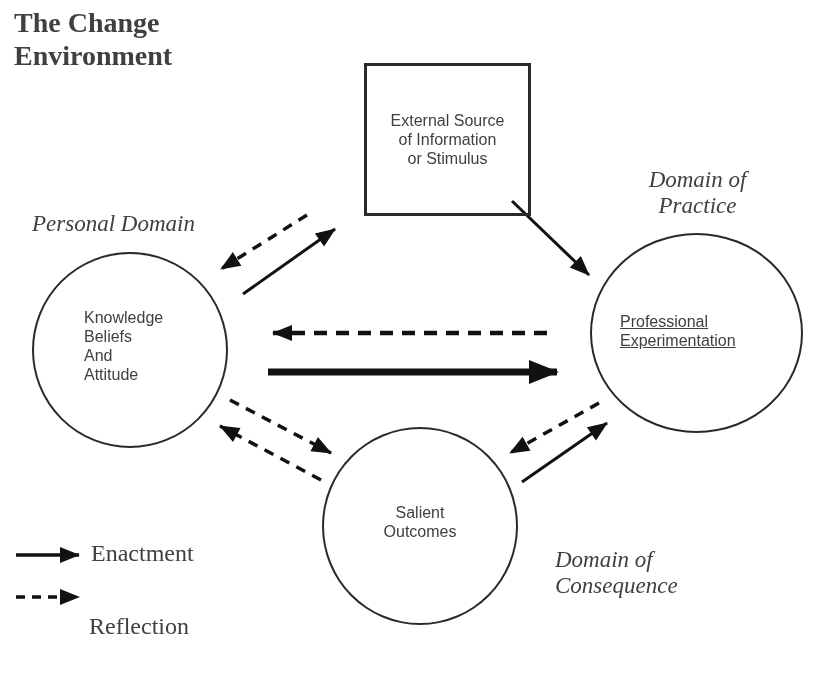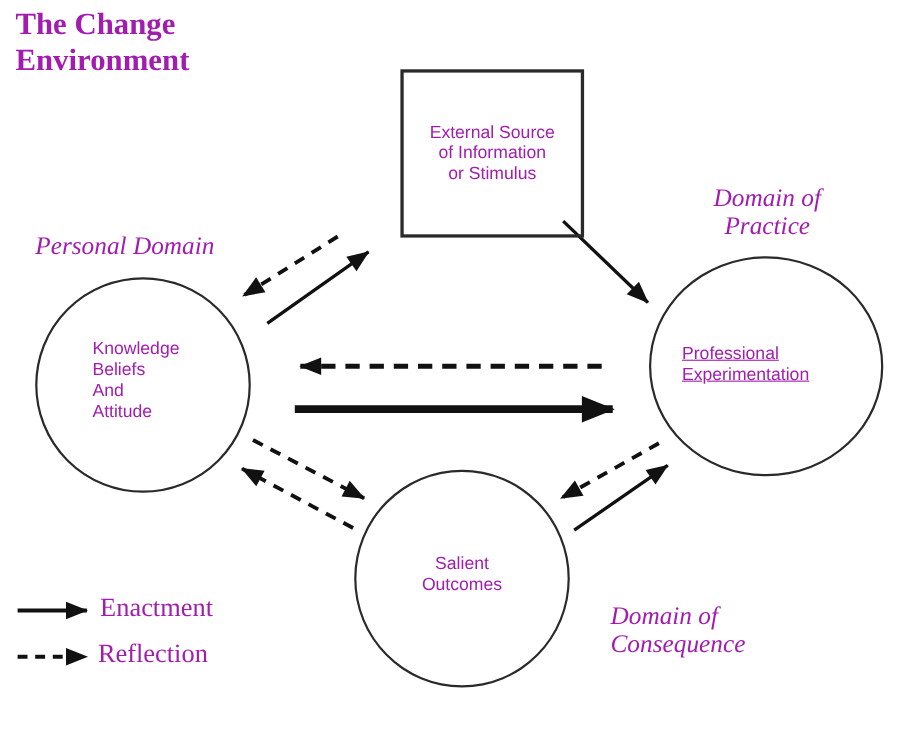--- a/index.html
+++ b/index.html
@@ -1,21 +1,21 @@
 <!DOCTYPE html>
 <html><head>
 <meta charset="utf-8">
 <style>
   html, body { margin: 0; padding: 0; background: #ffffff; }
   .canvas {
     position: relative;
     width: 830px;
     height: 670px;
     background: #ffffff;
-    color: #a21caf;
+    color: #404040;
     font-family: "Liberation Serif", serif;
     overflow: hidden;
   }
   .abs { position: absolute; }
   .layer { position: absolute; left: 0; top: 0; pointer-events: none; }
 
   .title {
     left: 14px; top: 6px;
     font-size: 28px; font-weight: bold;
     line-height: 33px;
@@ -105,15 +105,15 @@
 
   <div class="abs node-shape circle" style="left:590px; top:233px; width:213px; height:200px;"></div>
   <div class="abs node-text" style="left:620px; top:312px;text-decoration:underline;">Professional
 Experimentation</div>
 
   <div class="abs node-shape circle" style="left:322px; top:427px; width:196px; height:198px;"></div>
   <div class="abs node-text center" style="left:322px; top:503px; width:196px;">Salient
 Outcomes</div>
 
   <div class="abs legend-label" style="left:91px; top:540px;">Enactment</div>
-  <div class="abs legend-label" style="left:89px; top:582px;text-align:center;">Reflection</div>
+  <div class="abs legend-label" style="left:89px; top:613px;text-align:center;">Reflection</div>
 
 </div>
 
 </body></html>

